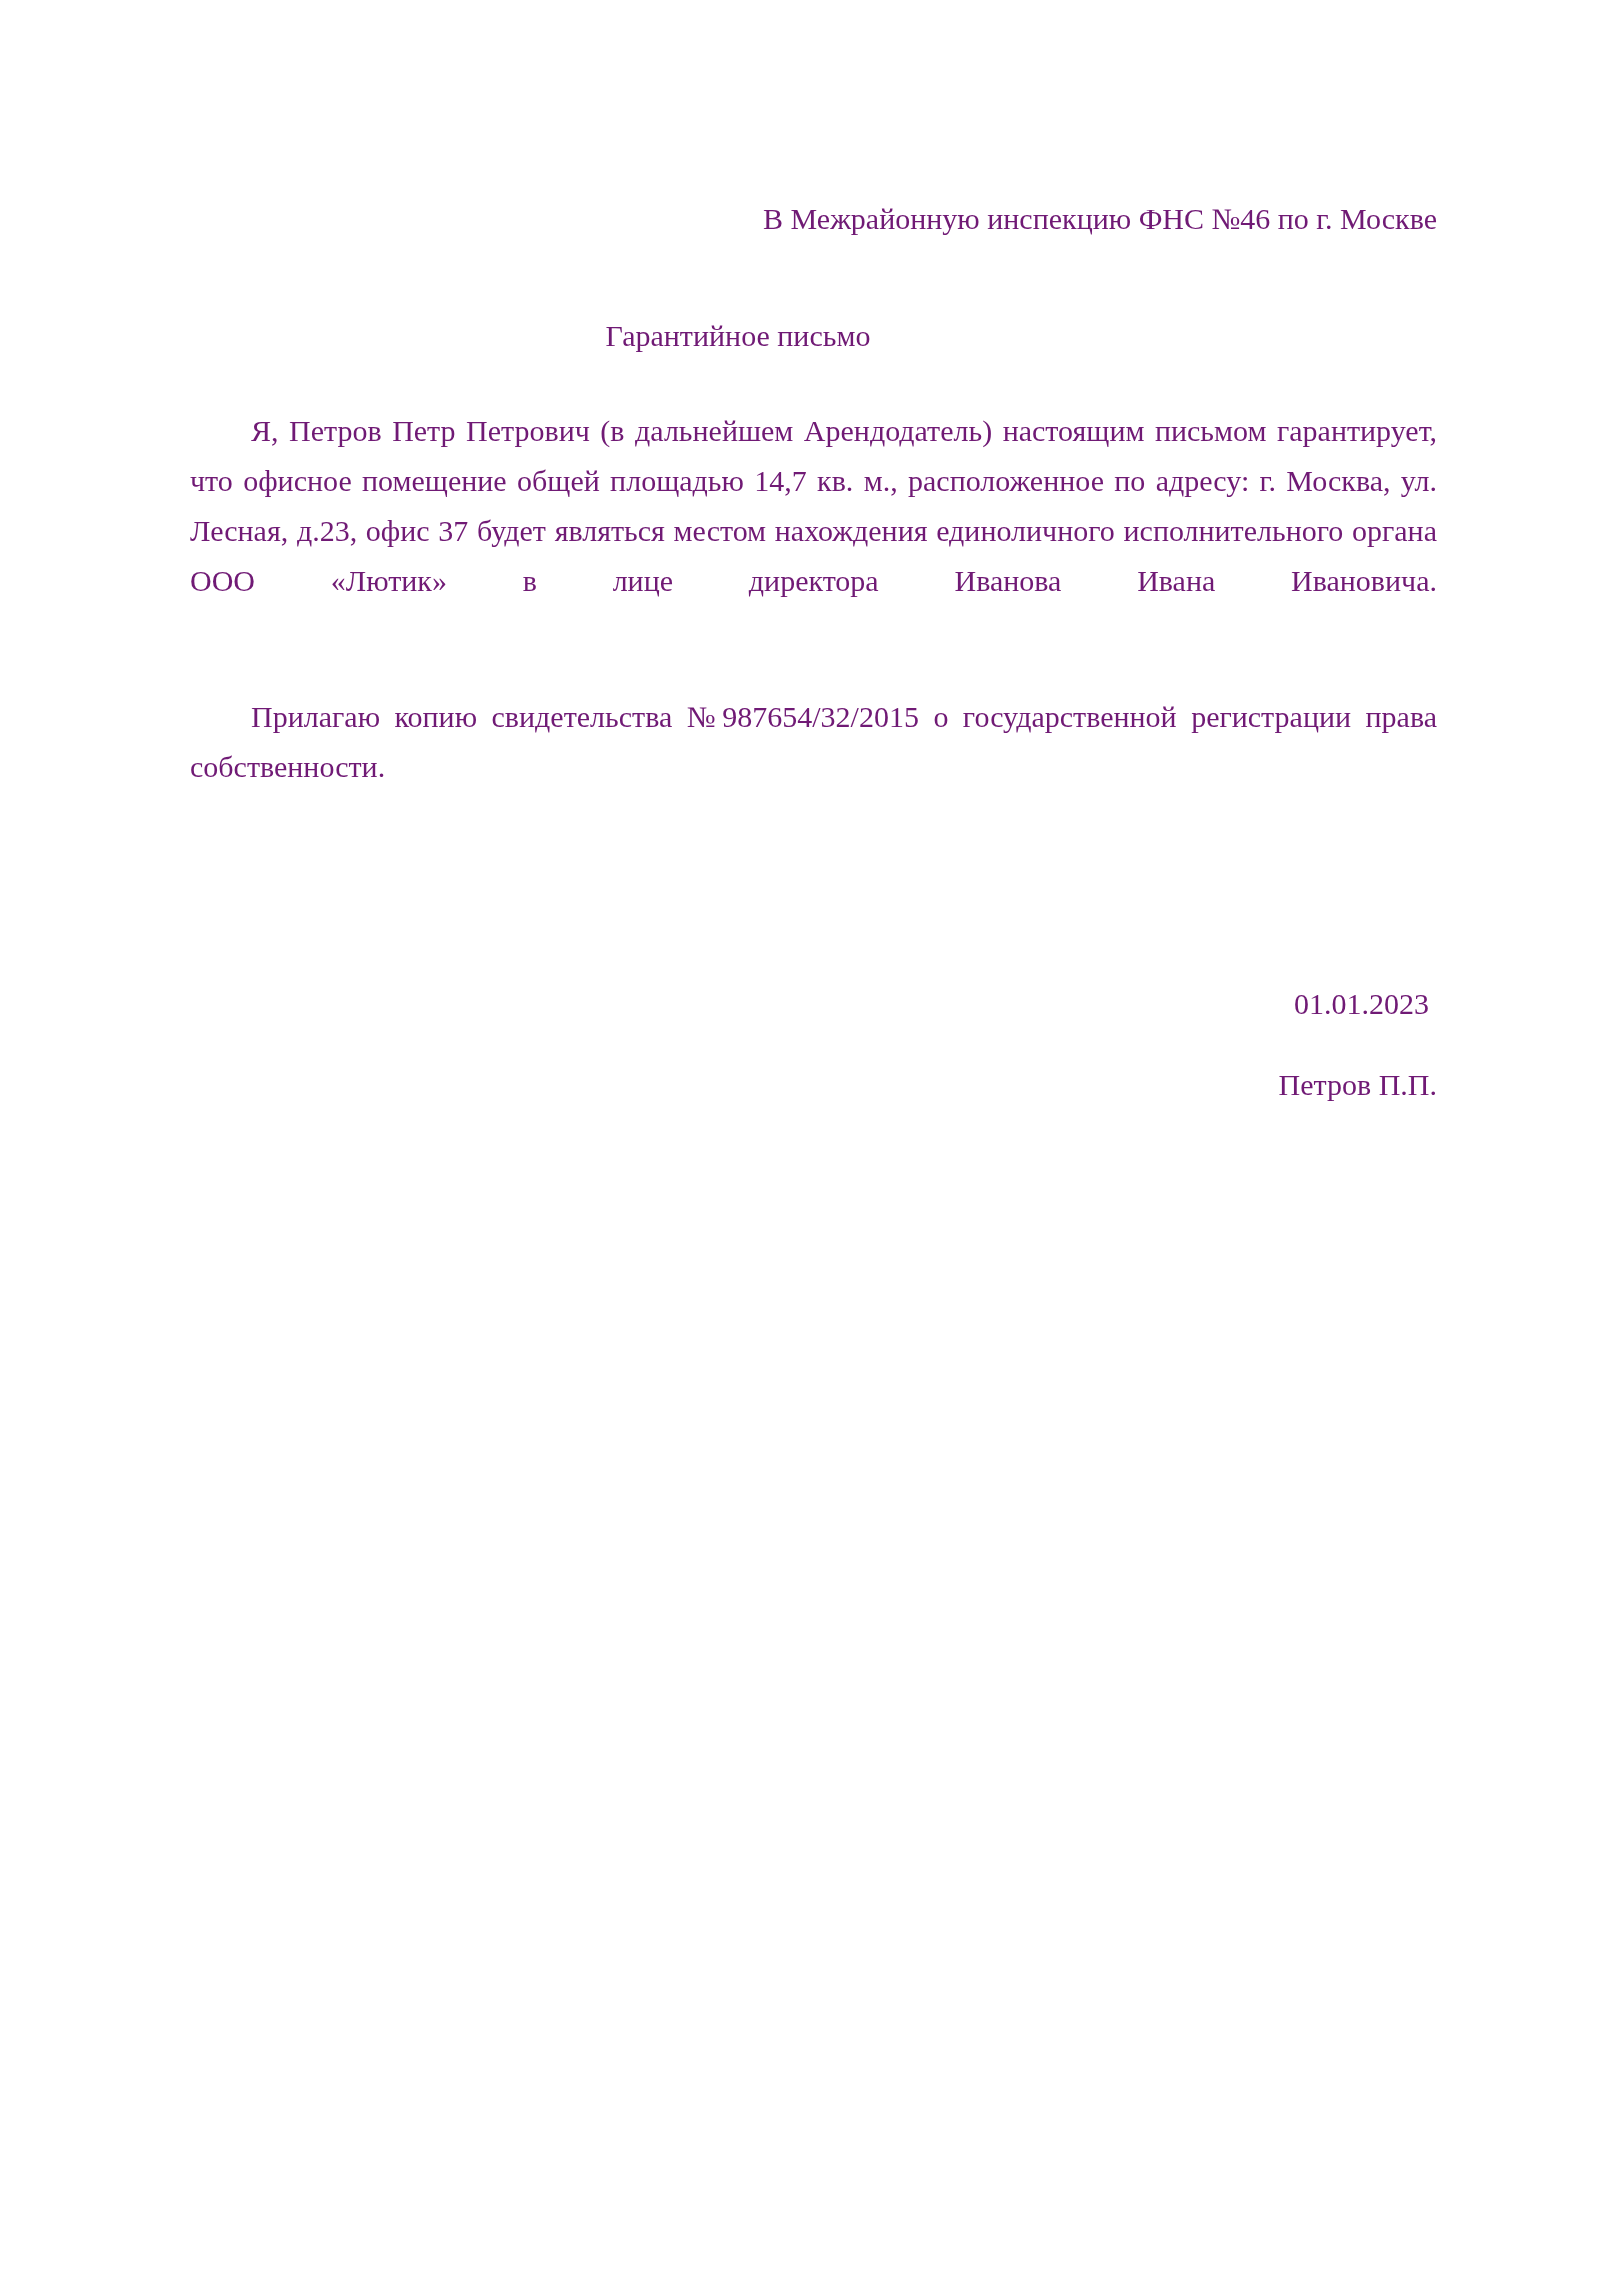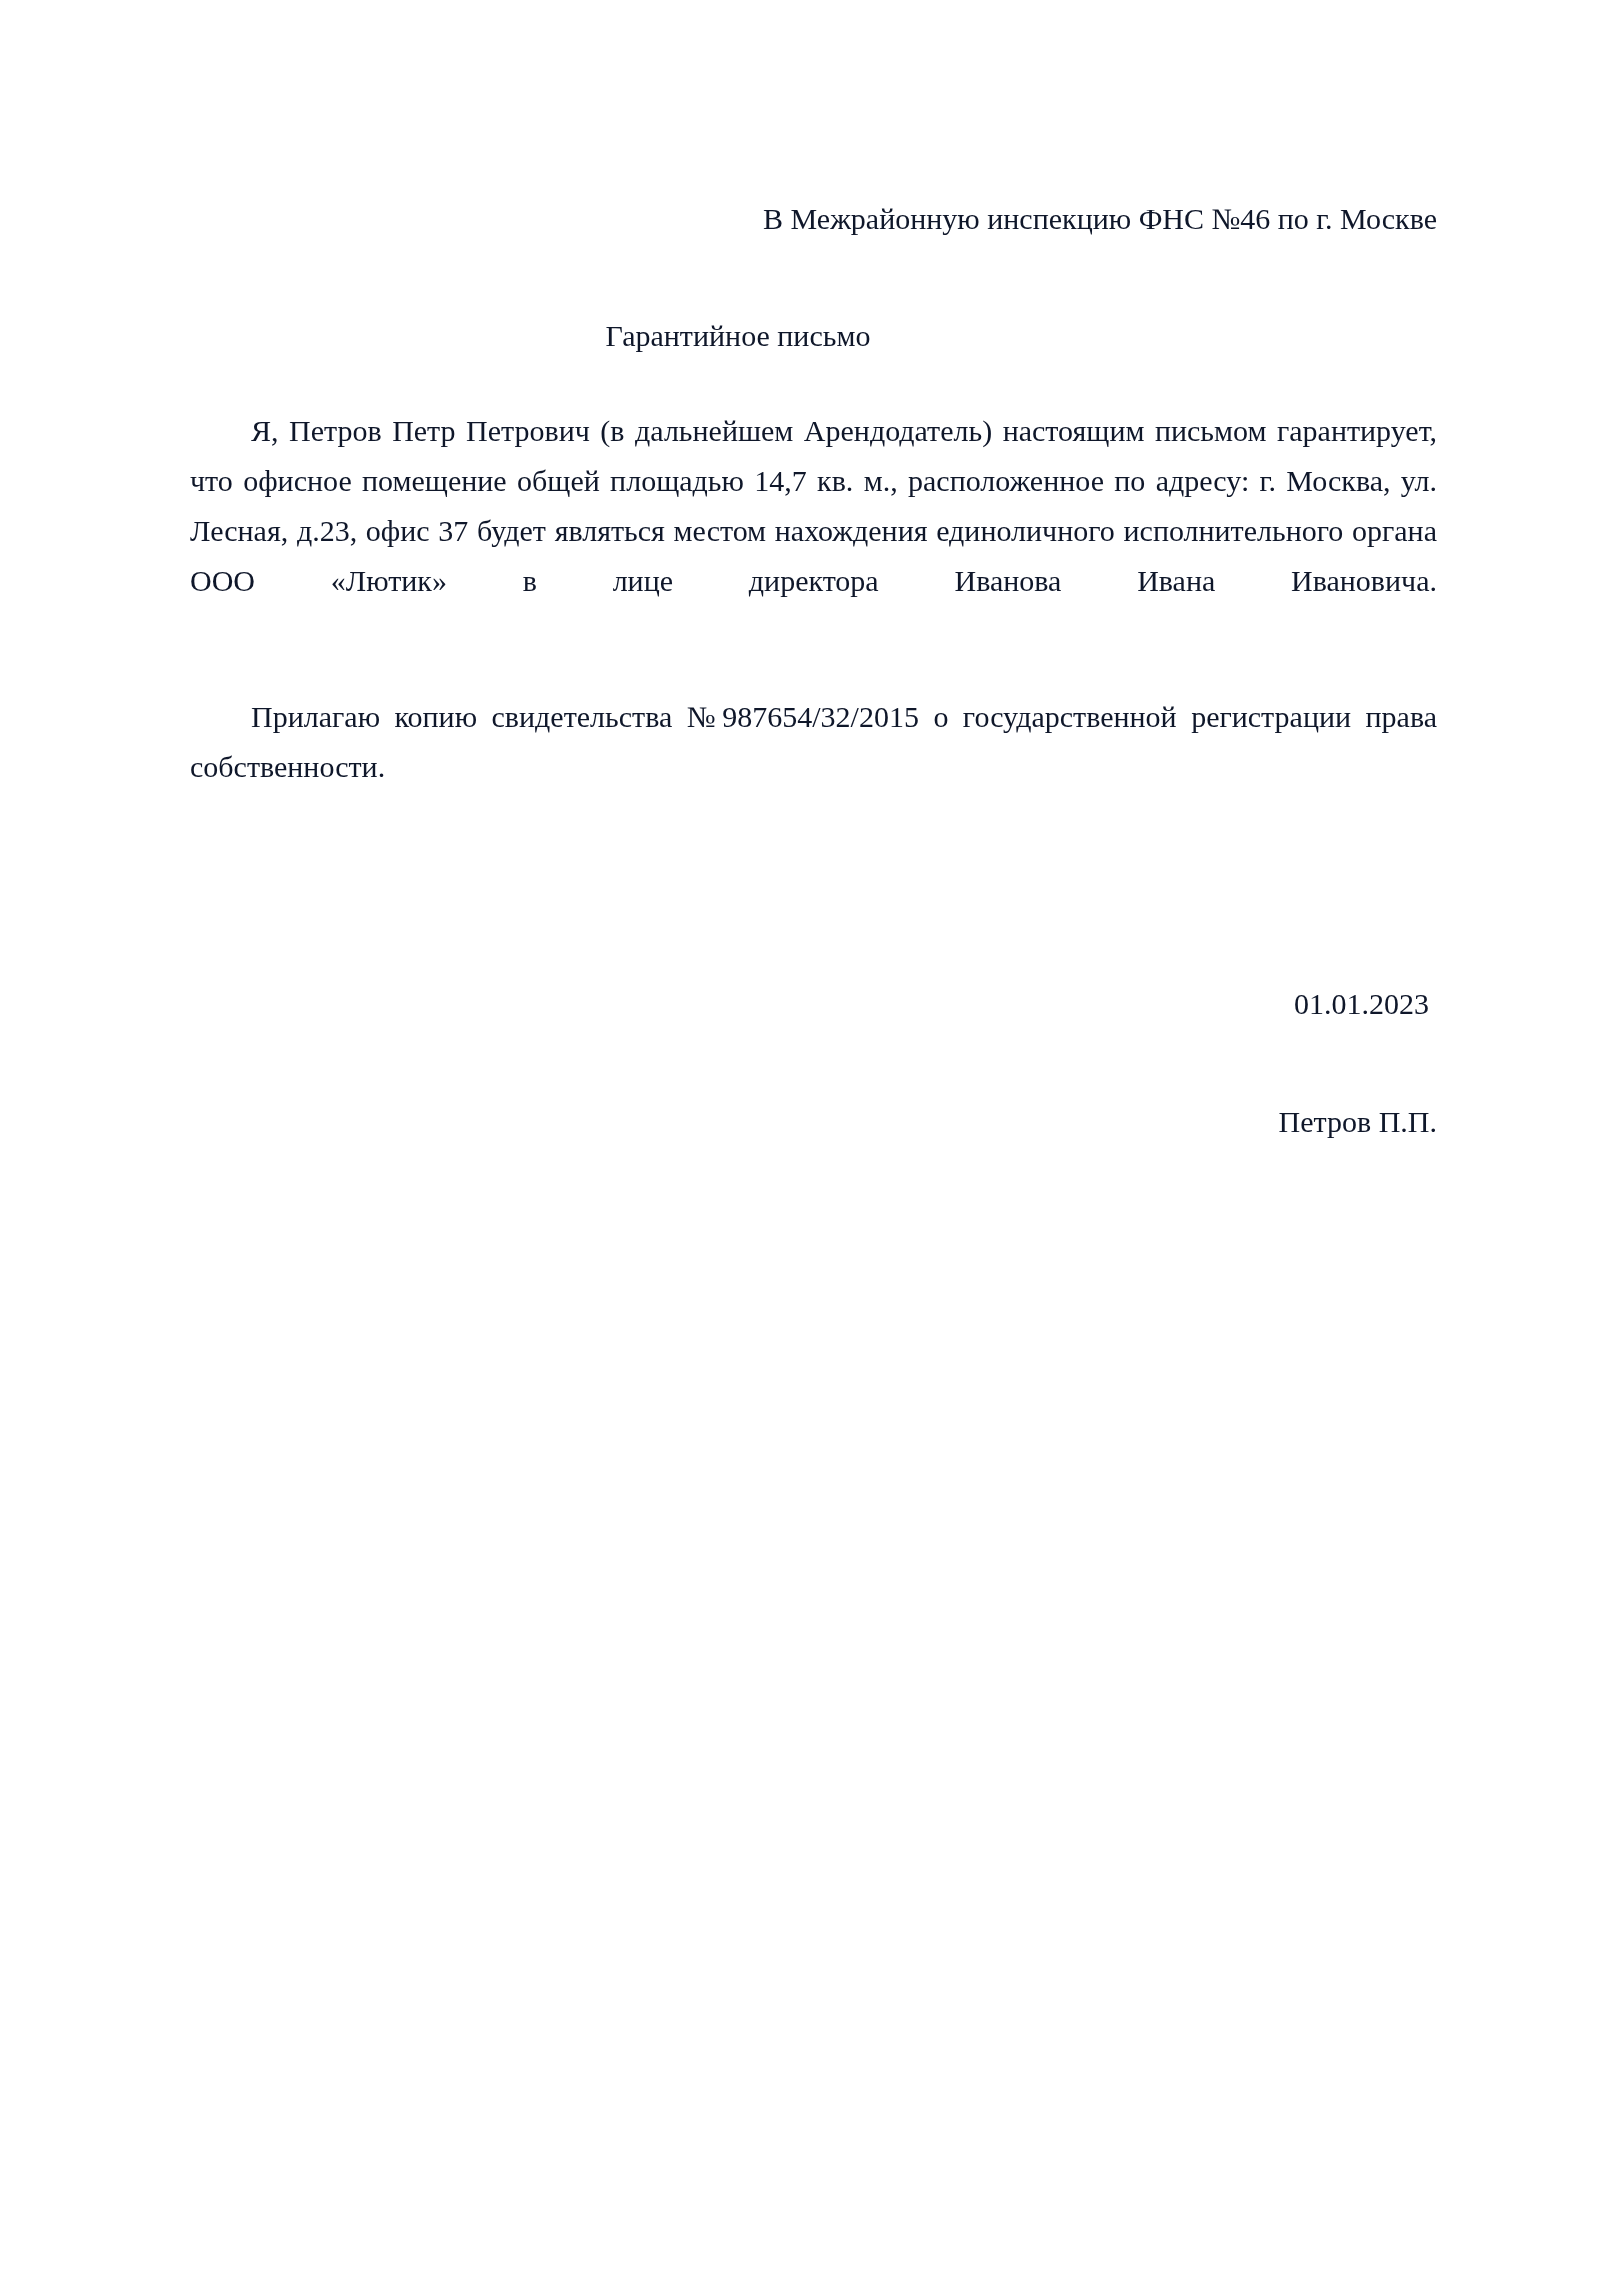--- a/index.html
+++ b/index.html
@@ -9,21 +9,21 @@
     background: #ffffff;
   }
   .page {
     position: relative;
     width: 1623px;
     height: 2293px;
     background: #ffffff;
     margin: 0 auto;
     box-sizing: border-box;
     font-family: "Liberation Serif", "DejaVu Serif", serif;
-    color: #0f172a;
+    color: #701a75;
     overflow: hidden;
   }
   .content {
     position: absolute;
     left: 186px;
     top: 0;
     width: 1251px;
   }
 
   
@@ -76,21 +76,21 @@
     text-align: right;
     font-size: 30px;
     line-height: 49px;
   }
   .sign-block .date {
     display: block;
     margin-right: 8px;
   }
   .sign-block .signer {
     display: block;
-    margin-top: 69px;
+    margin-top: 32px;
   }
 </style>
 </head>
 <body>
 
 <div class="page">
   <div class="content">
 
     <div class="addressee">
       <span class="line">В Межрайонную инспекцию ФНС №46 по г. Москве</span>

